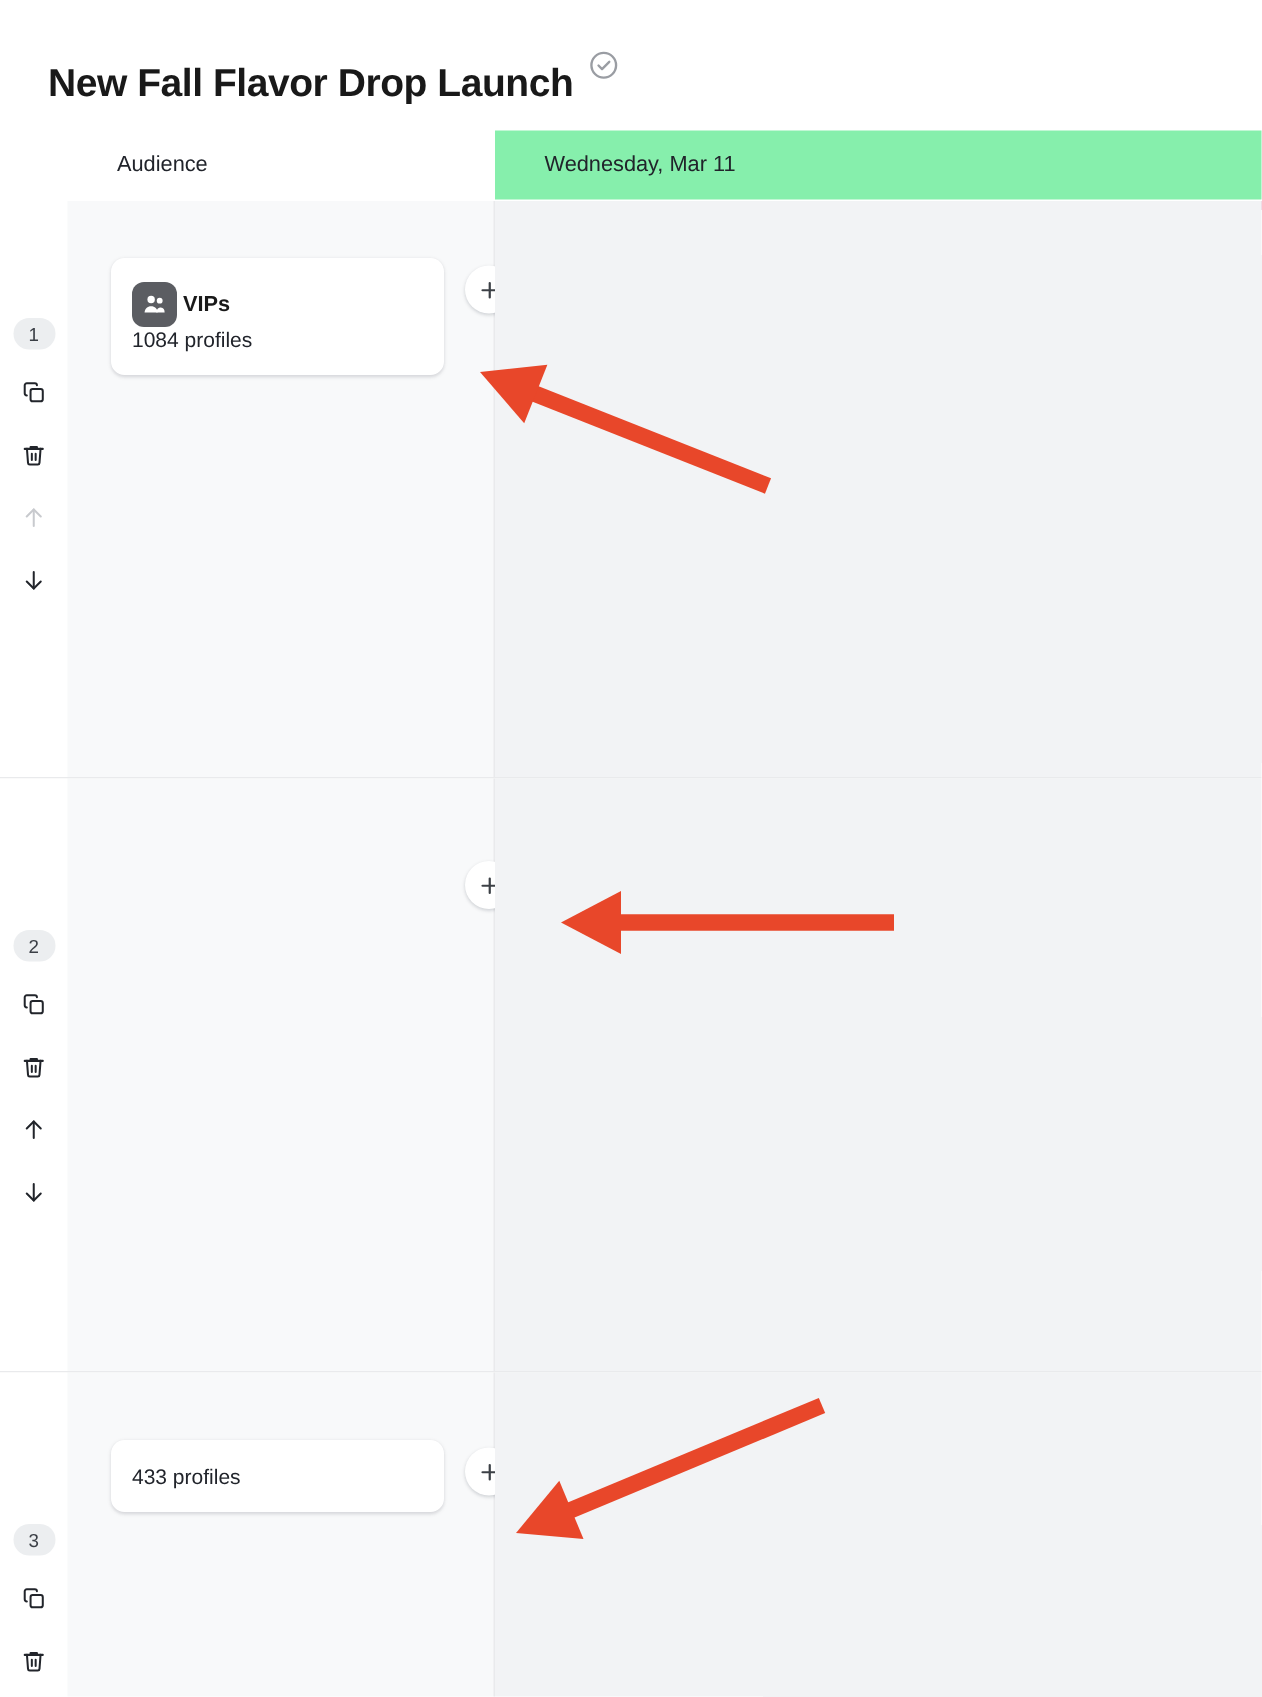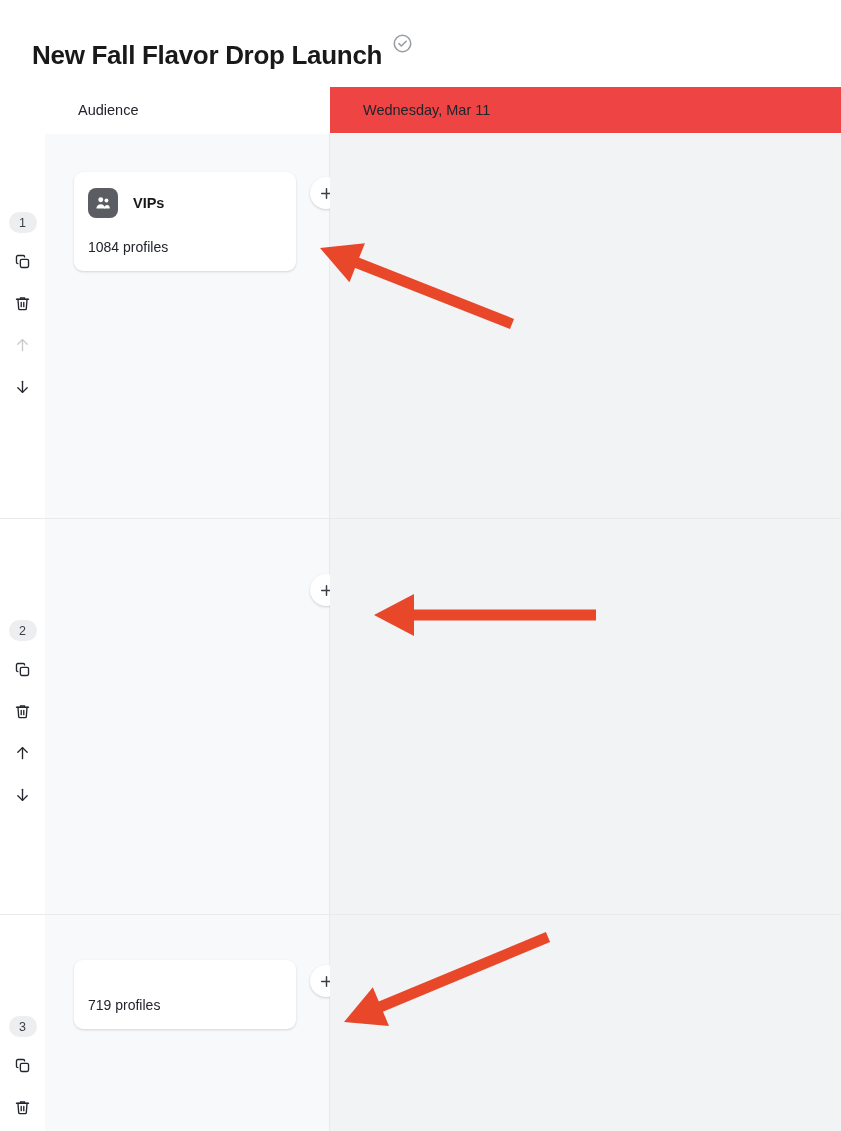--- a/index.html
+++ b/index.html
@@ -66,21 +66,21 @@
     background: #ffffff;
     display: flex;
     align-items: center;
     padding-left: 33px;
     box-sizing: border-box;
   }
   .hdr-date {
     position: absolute;
     left: 330px; top: 0;
     width: 511px; height: 46px;
-    background: #ef4444;
+    background: #86efac;
     display: flex;
     align-items: center;
     padding-left: 33px;
     box-sizing: border-box;
   }
   .hdr-label {
     font-size: 14.5px;
     color: #21242b;
     font-weight: normal;
     white-space: nowrap;
@@ -164,39 +164,39 @@
     width: 222px;
     background: #ffffff;
     border-radius: 9px;
     box-shadow: 0 1px 3px rgba(16,24,40,0.10), 0 1px 2px rgba(16,24,40,0.06);
     padding: 16px 16px 16px 14px;
     box-sizing: border-box;
   }
   .aud-card-head {
     display: flex;
     align-items: center;
-    gap: 15px;
+    gap: 4px;
   }
   .aud-icon {
     width: 30px; height: 30px;
     border-radius: 8px;
     background: #5b5d62;
     display: flex;
     align-items: center;
     justify-content: center;
     flex: none;
   }
   .aud-name {
     font-size: 14.5px;
     font-weight: bold;
     color: #191919;
     white-space: nowrap;
   }
   .aud-sub {
-    margin-top: 21px;
+    margin-top: 0;
     font-size: 14px;
     color: #21242b;
     white-space: nowrap;
   }
 
   
   .plus-btn {
     position: absolute;
     width: 32px; height: 32px;
     border-radius: 50%;
@@ -359,21 +359,21 @@
             <path d="M5.6 6l1 13.2a1.6 1.6 0 0 0 1.6 1.5h7.6a1.6 1.6 0 0 0 1.6-1.5L18.4 6"></path>
             <path d="M10.2 10.5v6M13.8 10.5v6"></path>
           </svg>
         </div>
 
       </div>
     </div>
 
     <div class="cell-audience">
       <div class="aud-card" style="top:45px;">
-        <div class="aud-sub">719 profiles</div>
+        <div class="aud-sub">433 profiles</div>
       </div>
       <div class="plus-btn" style="left:265px; top:50px;">
         <svg width="17" height="17" viewBox="0 0 24 24" fill="none" stroke="#3c4046" stroke-width="2.1" stroke-linecap="round">
           <path d="M12 5.2v13.6M5.2 12h13.6"></path>
         </svg>
       </div>
     </div>
 
     <div class="cell-date"></div>
   </div>

